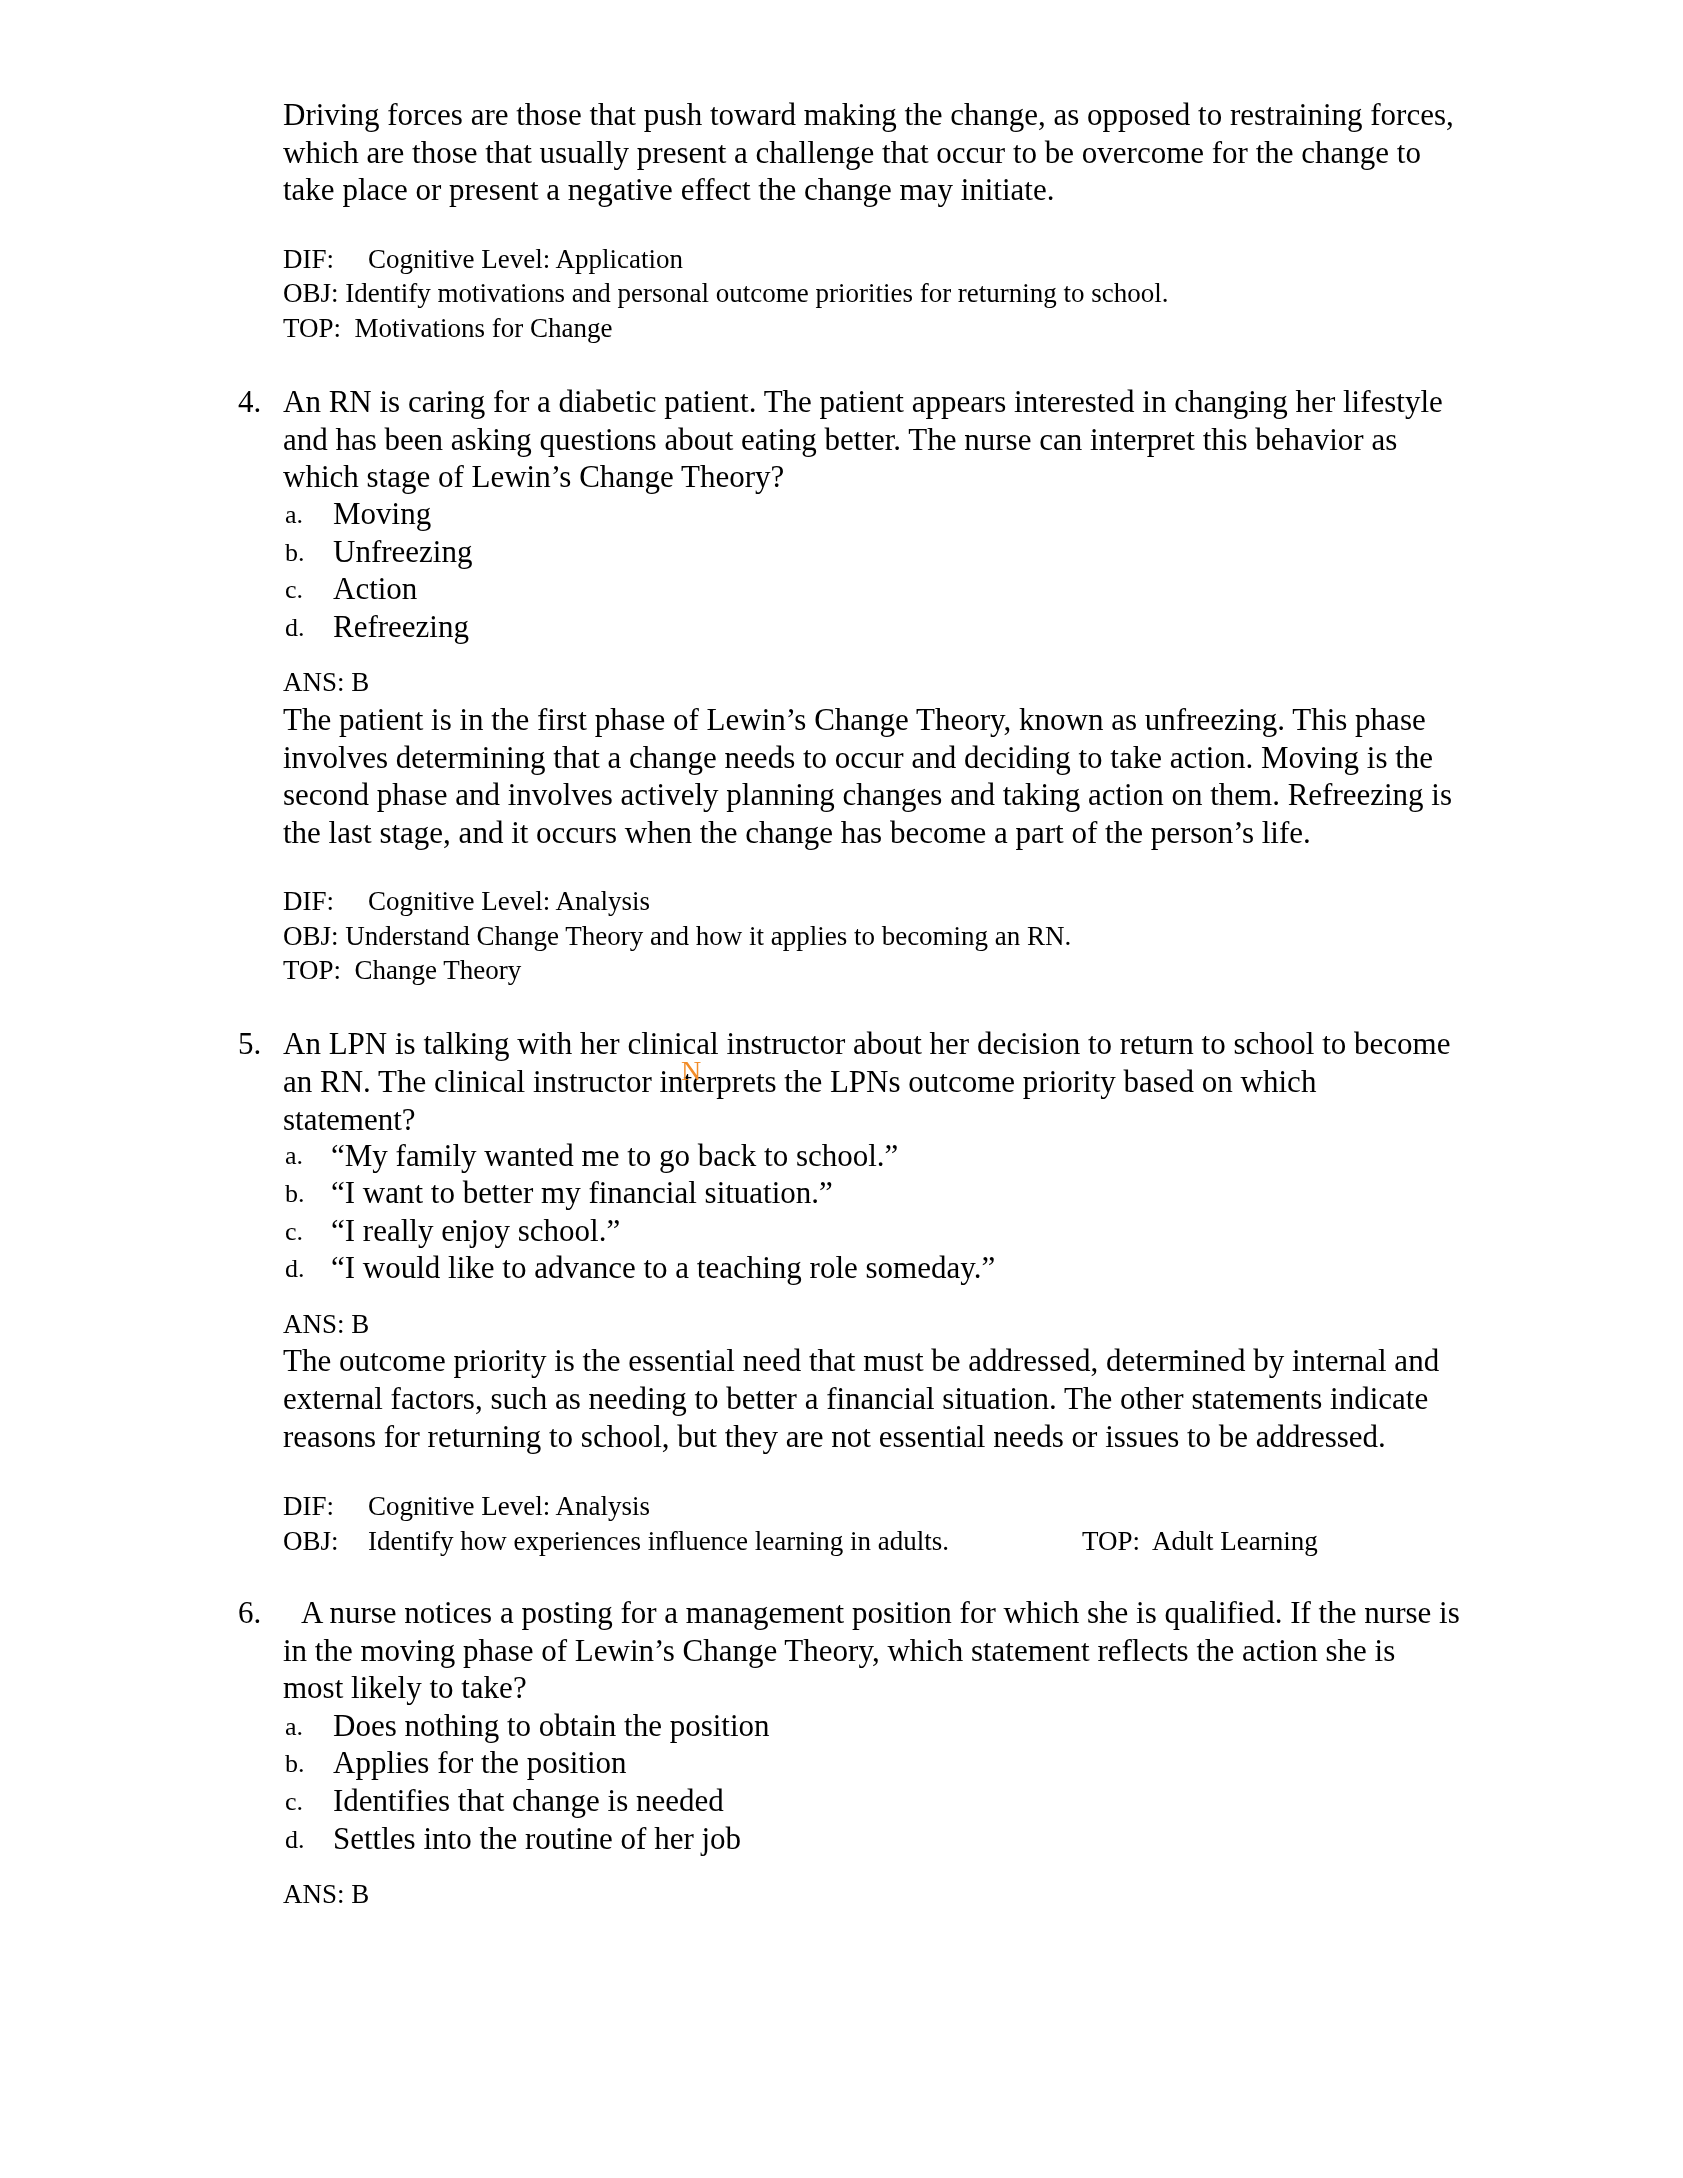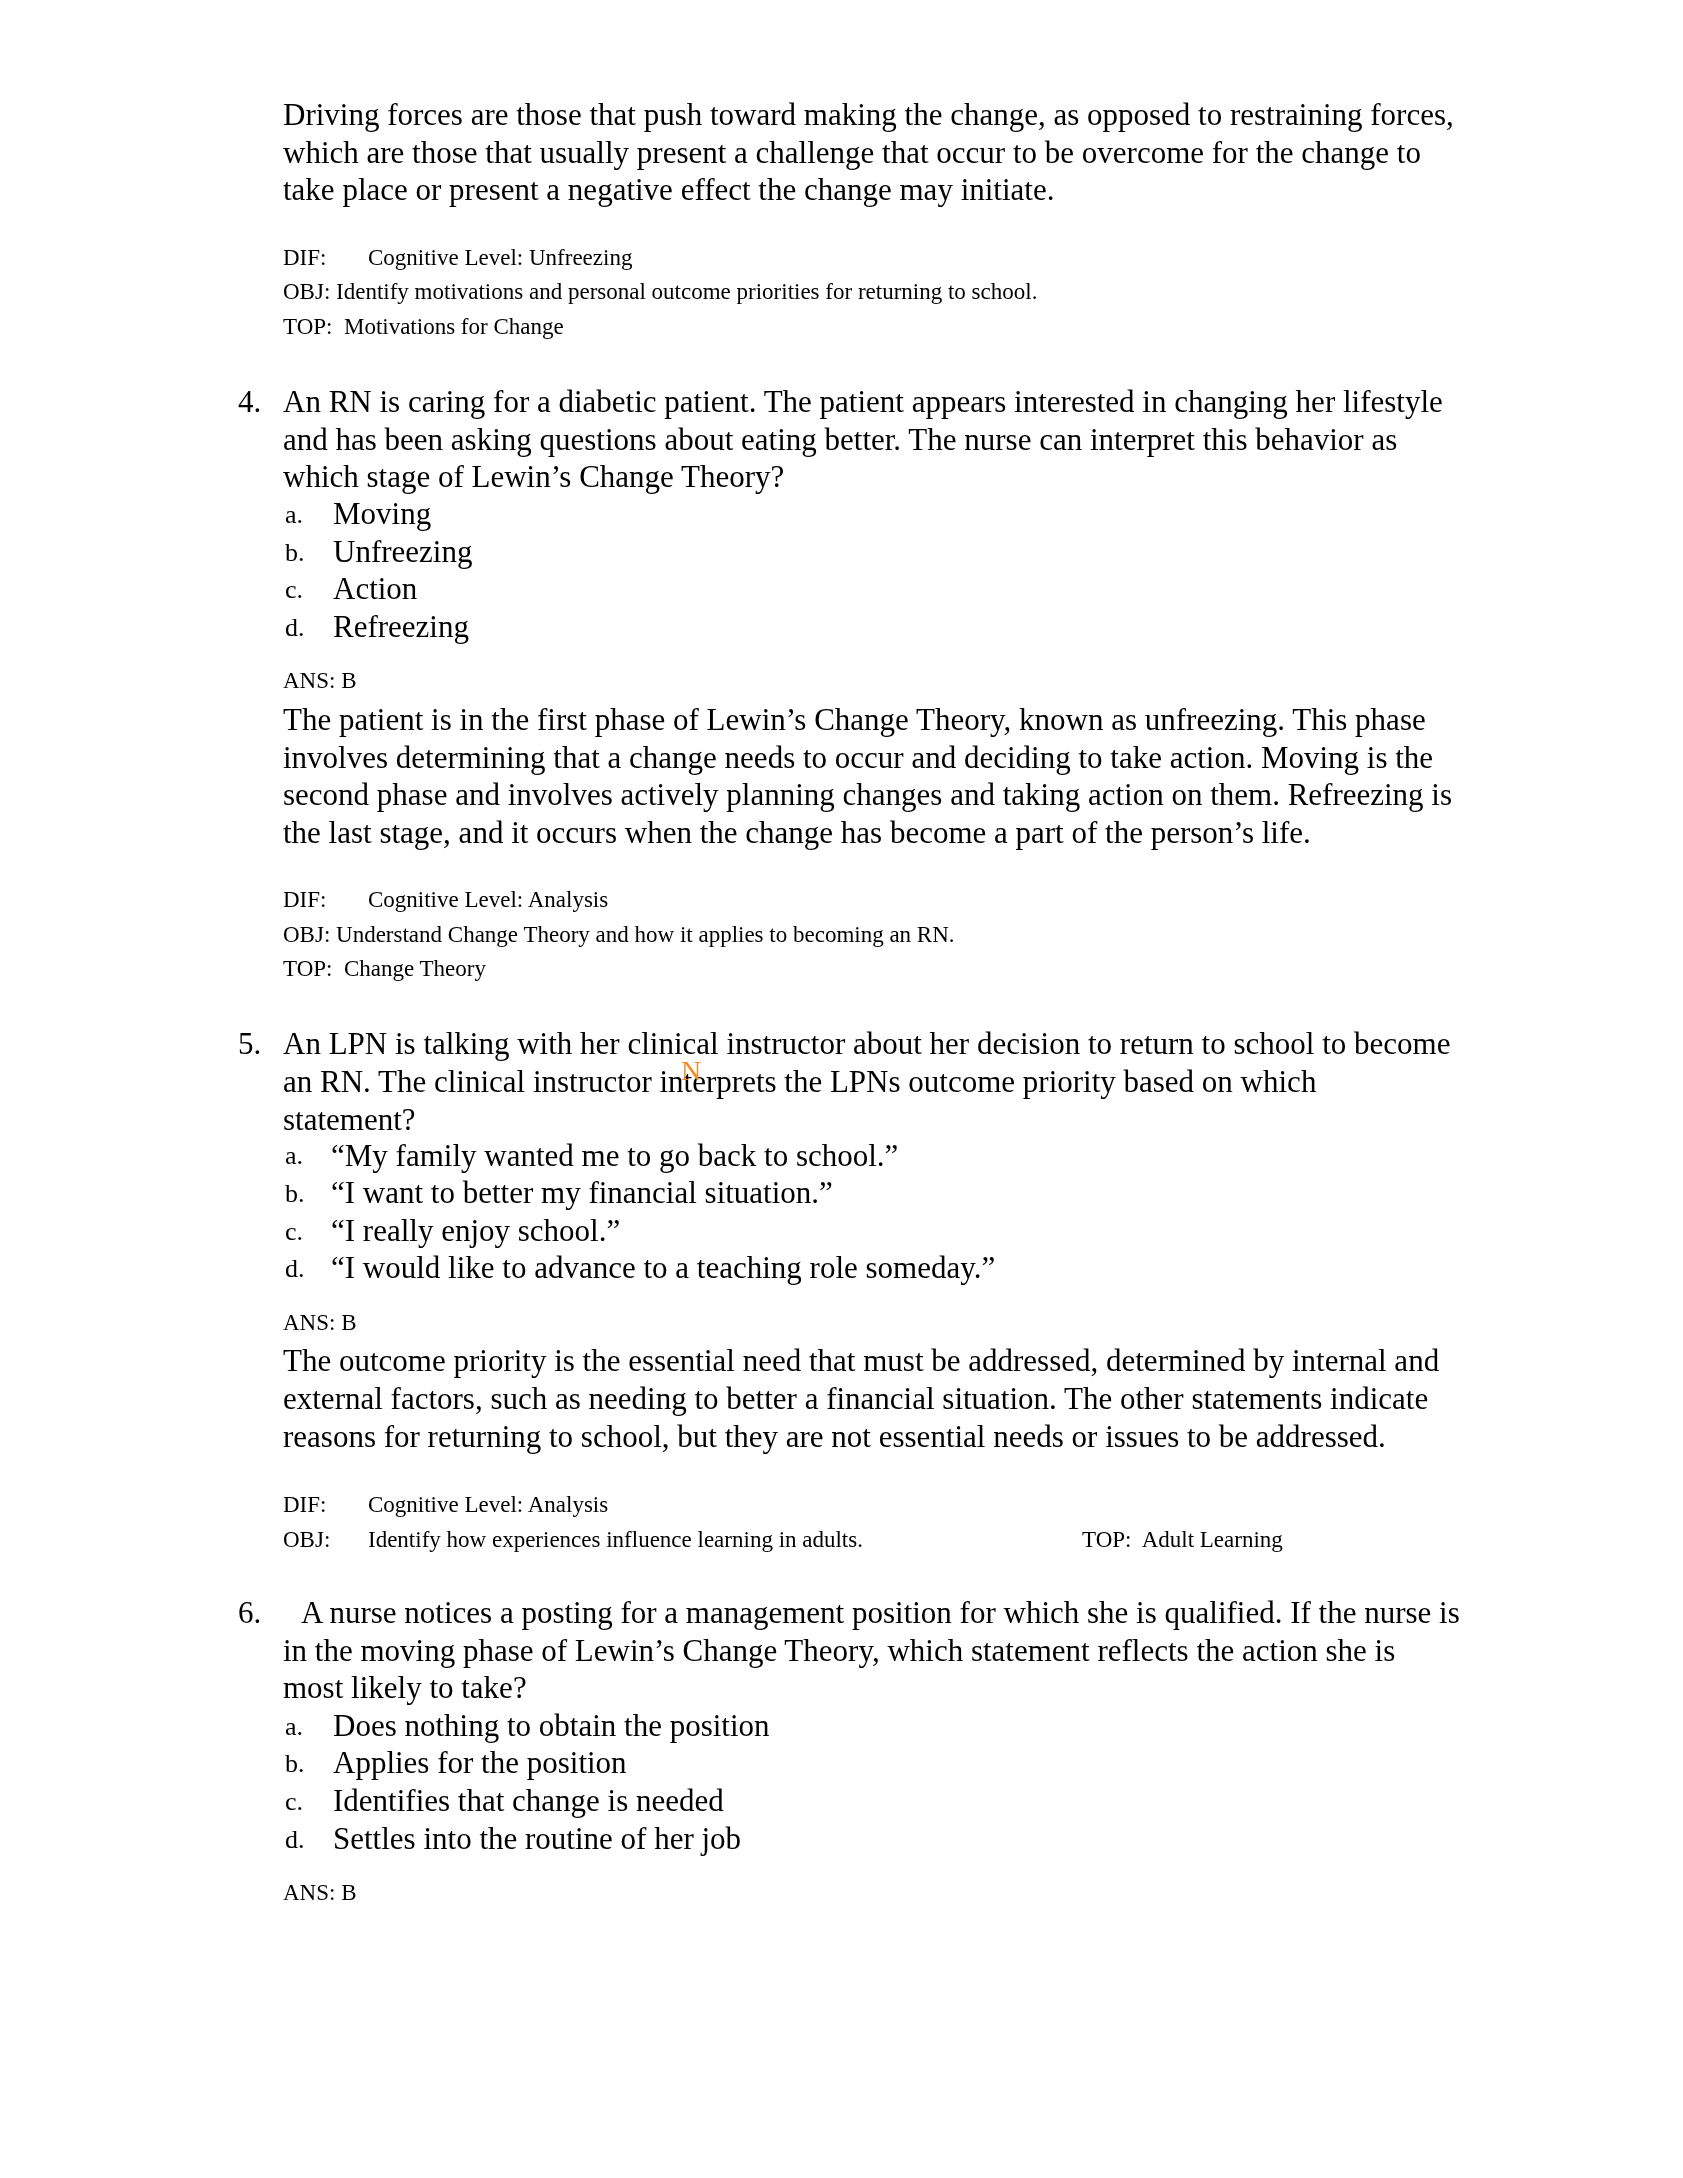--- a/index.html
+++ b/index.html
@@ -1,34 +1,34 @@
 <!DOCTYPE html>
 <html><head>
   <meta charset="utf-8">
   <style>
     html, body { margin: 0; padding: 0; background: #ffffff; }
     body { width: 1683px; height: 2178px; position: relative; overflow: hidden;
            font-family: "Liberation Serif", "DejaVu Serif", serif; color: #000; }
     .ln { position: absolute; white-space: pre; line-height: 1; }
     .body { font-size: 31px; text-align: center; }
-    .meta { font-size: 23px; }
+    .meta { font-size: 27px; }
     .num  { font-size: 31px; }
     .optl { font-size: 26px; }
     .mark { position: absolute; color: #f28c28; font-size: 28px; line-height: 1;
             font-family: "Liberation Serif", serif; }
   </style>
 </head>
 <body>
 
 <div>
   <div class="ln body" style="left:283px;top:99px">Driving forces are those that push toward making the change, as opposed to restraining forces,</div>
   <div class="ln body" style="left:283px;top:137px">which are those that usually present a challenge that occur to be overcome for the change to</div>
   <div class="ln body" style="left:283px;top:174px">take place or present a negative effect the change may initiate.</div>
   <div class="ln meta" style="left:283px;top:246px">DIF:</div>
-  <div class="ln meta" style="left:368px;top:246px">Cognitive Level: Unfreezing</div>
+  <div class="ln meta" style="left:368px;top:246px">Cognitive Level: Application</div>
   <div class="ln meta" style="left:283px;top:280px">OBJ: Identify motivations and personal outcome priorities for returning to school.</div>
   <div class="ln meta" style="left:283px;top:315px">TOP:  Motivations for Change</div>
 </div>
 
 <div>
   <div class="ln num" style="left:238px;top:386px">4.</div>
   <div class="ln body" style="left:283px;top:386px">An RN is caring for a diabetic patient. The patient appears interested in changing her lifestyle</div>
   <div class="ln body" style="left:283px;top:424px">and has been asking questions about eating better. The nurse can interpret this behavior as</div>
   <div class="ln body" style="left:283px;top:461px">which stage of Lewin’s Change Theory?</div>
 

